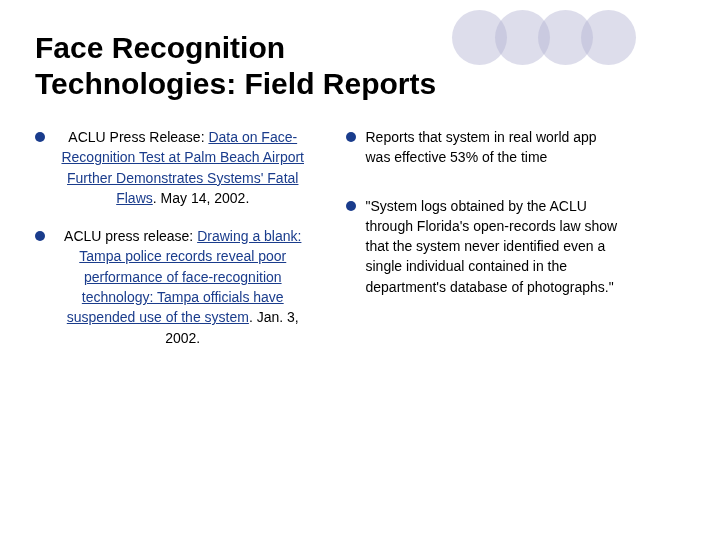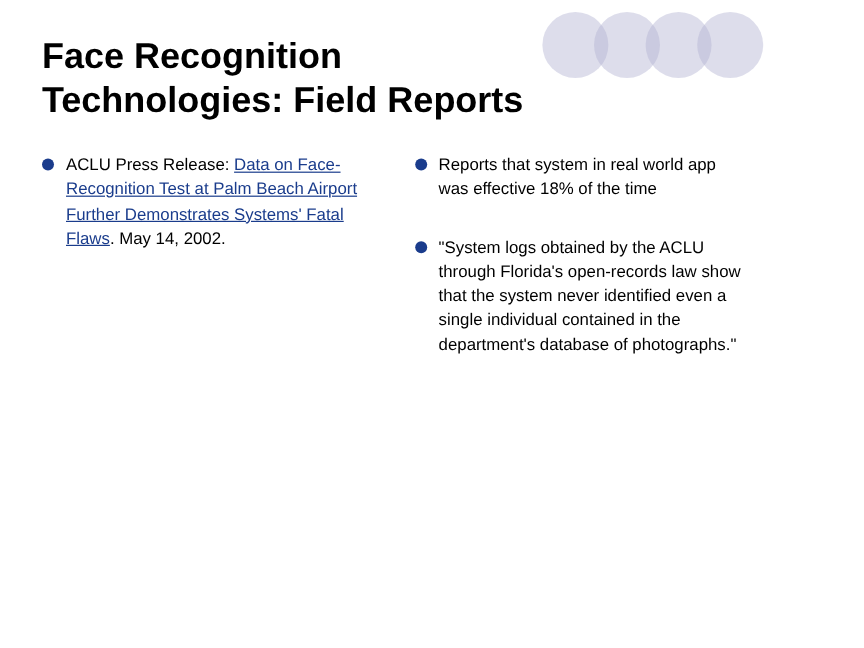--- a/index.html
+++ b/index.html
@@ -67,20 +67,21 @@
 
     .right-column {
       flex: 1;
       padding-left: 5px;
     }
 
     .bullet-item {
       display: flex;
       align-items: flex-start;
       margin-bottom: 18px;
+      text-align: center;
     }
 
     .bullet-dot {
       width: 10px;
       height: 10px;
       background: #1a3c8c;
       border-radius: 50%;
       margin-top: 5px;
       margin-right: 10px;
       flex-shrink: 0;
@@ -139,29 +140,35 @@
 
     <div class="left-column">
 
       <div class="bullet-item">
         <div class="bullet-dot"></div>
         <span class="bullet-text">
           ACLU Press Release: <span class="link">Data on Face-Recognition Test at Palm Beach Airport Further Demonstrates Systems' Fatal Flaws</span>. May 14, 2002.
         </span>
       </div>
 
+      <div class="bullet-item">
+        <div class="bullet-dot"></div>
+        <span class="bullet-text">
+          ACLU press release: <span class="link">Drawing a blank: Tampa police records reveal poor performance of face-recognition technology: Tampa officials have suspended use of the system</span>. Jan. 3, 2002.
+        </span>
+      </div>
 
 
     </div>
 
     <div class="right-column">
 
       <div class="right-bullet-item">
         <div class="right-bullet-dot"></div>
-        <span class="right-bullet-text">Reports that system in real world app was effective 18% of the time</span>
+        <span class="right-bullet-text">Reports that system in real world app was effective 53% of the time</span>
       </div>
 
       <div class="right-bullet-item">
         <div class="right-bullet-dot"></div>
         <span class="right-bullet-text">"System logs obtained by the ACLU through Florida's open-records law show that the system never identified even a single individual contained in the department's database of photographs."</span>
       </div>
 
     </div>
 
   </div>

